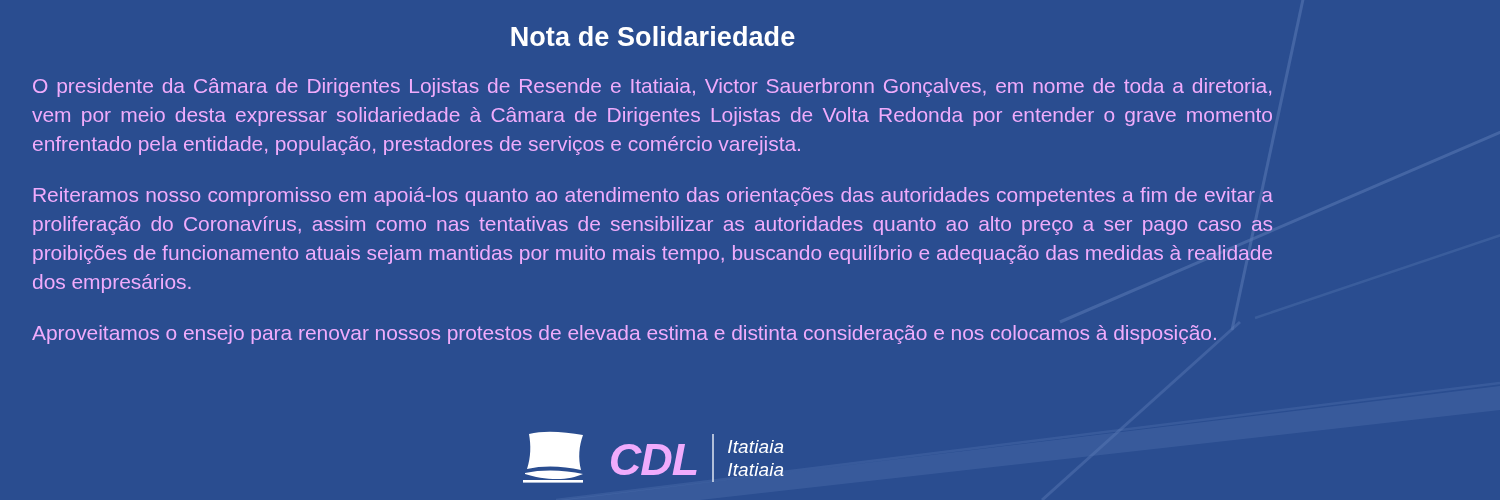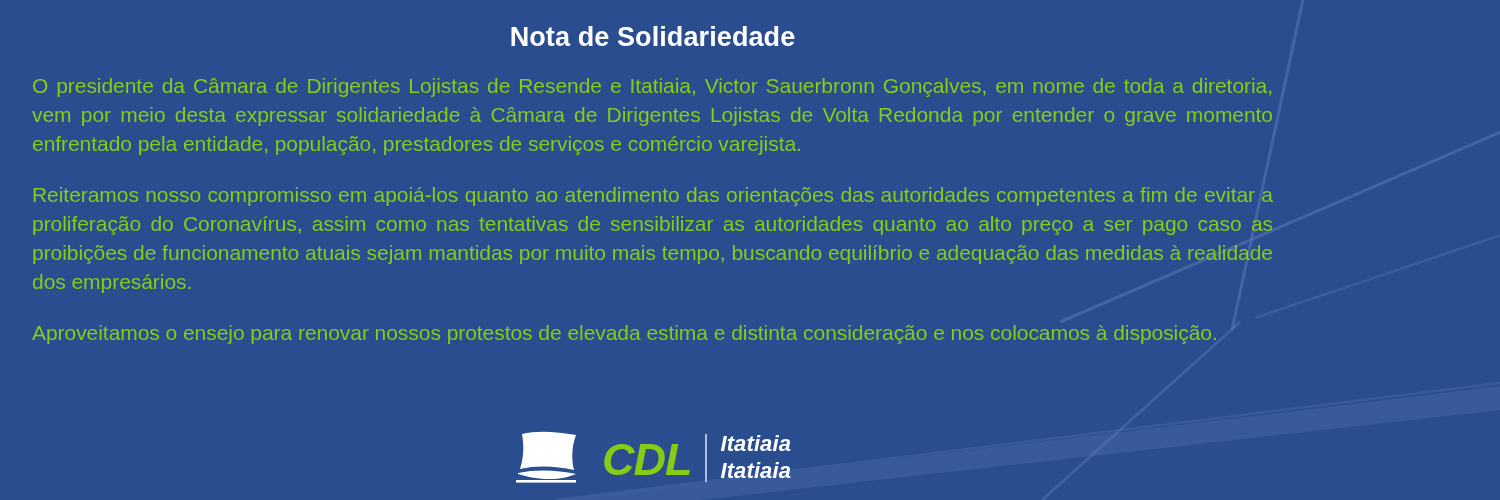--- a/index.html
+++ b/index.html
@@ -42,21 +42,21 @@
     text-align: center;
     letter-spacing: 0.1px;
     padding-top: 22px;
     line-height: 1.15;
   }
   .body-block {
     padding: 0 32px 0 32px;
     margin-top: 19px;
   }
   .para {
-    color: #84cc16;
+    color: #f0abfc;
     font-size: 21px;
     line-height: 1.38;
     text-align: justify;
     text-justify: inter-word;
     margin: 0 0 22px 0;
     letter-spacing: -0.05px;
   }
   .para:last-child {
     margin-bottom: 16px;
   }
@@ -75,41 +75,41 @@
     align-items: center;
     gap: 0px;
   }
   .logo-mark {
     width: 86px;
     height: 56px;
     display: block;
     margin-right: 2px;
   }
   .logo-cdl {
-    color: #84cc16;
+    color: #f0abfc;
     font-size: 45px;
     font-weight: bold;
     font-style: italic;
     letter-spacing: -1px;
     line-height: 1;
     margin-right: 14px;
     position: relative;
     top: 1px;
   }
   .logo-divider {
     width: 2px;
     height: 48px;
     background: #c9d3e6;
     margin-right: 13px;
     opacity: .85;
   }
   .logo-sub {
     color: #ffffff;
-    font-size: 22px;
-    font-weight: bold;
+    font-size: 19px;
+    font-weight: normal;
     font-style: italic;
     line-height: 1.22;
     letter-spacing: 0.1px;
   }
   .logo-sub div { white-space: nowrap; }
 </style>
 </head>
 <body>
 
 <div id="card">

